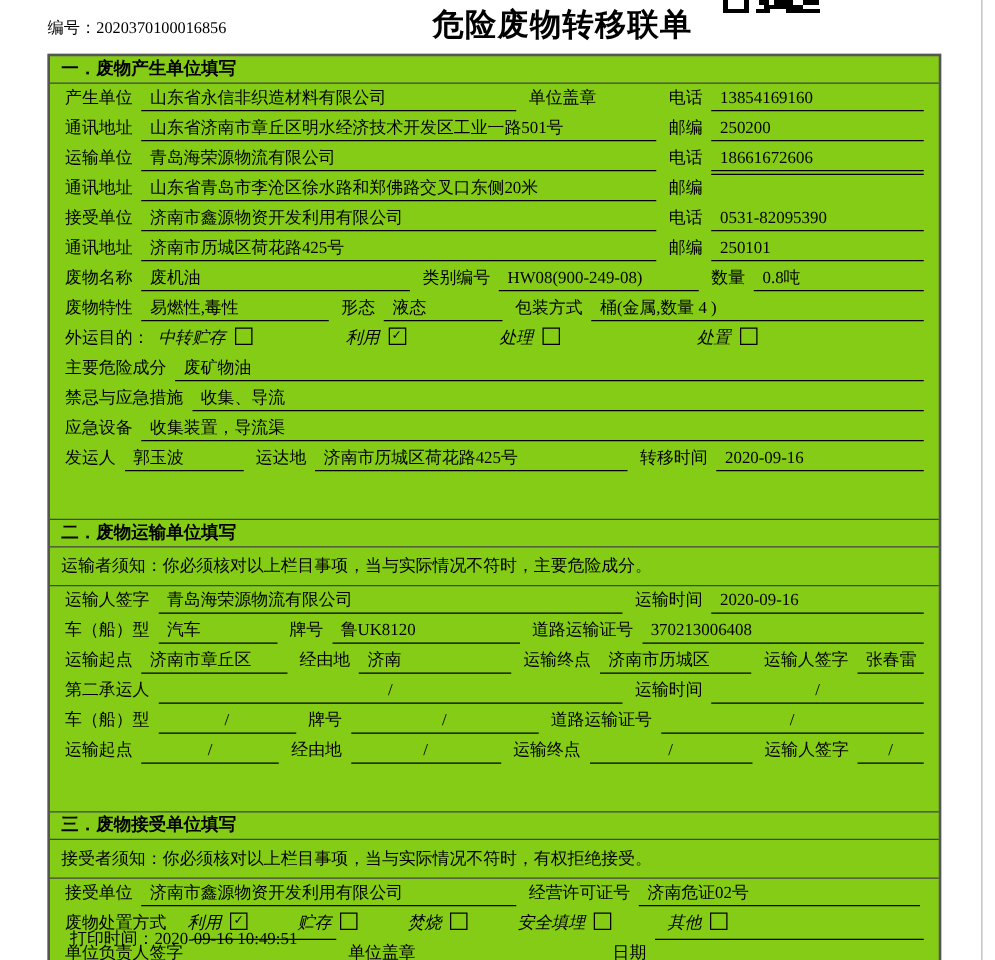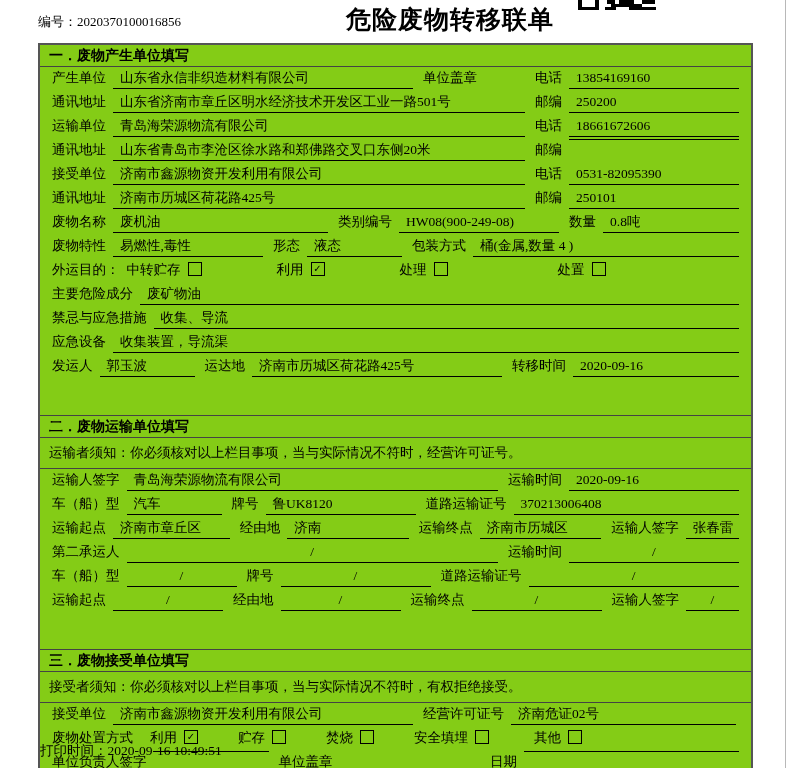--- a/index.html
+++ b/index.html
@@ -24,28 +24,28 @@
   .row { display:flex; align-items:flex-start; height:24px; line-height:21px; padding:0 12px; }
   .lab { white-space:nowrap; margin-right:7px; }
   .v { border-bottom:1px solid #000; padding:0 7px; white-space:nowrap; overflow:hidden; box-sizing:border-box; }
   .f1 { flex:1 1 auto; }
   .c { text-align:center; }
   .sp { flex:1 1 auto; }
   .ml10{margin-left:10px}.ml40{margin-left:40px}.ml45{margin-left:45px}.ml75{margin-left:75px}.ml110{margin-left:110px}
   .w95{width:95px}.w110{width:110px}.w115{width:115px}.w120{width:120px}
   .w125{width:125px}.w130{width:130px}.w150{width:150px}.w160{width:160px}
   .w170{width:170px}.w195{width:195px}.w215{width:215px}.w225{width:225px}.w250{width:250px}.w300{width:300px}
-  .opt { display:flex; align-items:flex-end; white-space:nowrap; }
+  .opt { display:flex; align-items:flex-end; white-space:nowrap;font-style:italic; }
   .cb {
     width:12px; height:12px; border:1.5px solid #000; margin:0 0 4px 7px;
     display:inline-flex; align-items:center; justify-content:center;
     font-family:"DejaVu Sans",sans-serif; font-size:10px; font-weight:bold; line-height:1;
     align-self:flex-end;
   }
-  .print-line { position:absolute; left:40px; top:742px; white-space:nowrap; }
+  .print-line { position:absolute; left:56px; top:742px; white-space:nowrap; }
 </style>
 </head>
 <body>
 
 <div class="page-edge"></div>
 
 <div class="hdr">
   <div class="serial"><span>编号：</span><span>2020370100016856</span></div>
   <div class="doc-title">危险废物转移联单</div>
   <svg class="qr" width="78" height="11" viewBox="0 0 78 11" shape-rendering="crispEdges">
@@ -167,21 +167,21 @@
   <div class="row">
     <span class="lab">发运人</span>
     <span class="v w95">郭玉波</span>
     <span class="lab ml10">运达地</span>
     <span class="v w250">济南市历城区荷花路425号</span>
     <span class="lab ml10">转移时间</span>
     <span class="v f1">2020-09-16</span>
   </div>
 
   <div class="sec-title sec-top">二．废物运输单位填写</div>
-  <div class="notice">运输者须知：你必须核对以上栏目事项，当与实际情况不符时，经营许可证号。</div>
+  <div class="notice">运输者须知：你必须核对以上栏目事项，当与实际情况不符时，主要危险成分。</div>
 
   <div class="row">
     <span class="lab">运输人签字</span>
     <span class="v f1">青岛海荣源物流有限公司</span>
     <span class="lab ml10">运输时间</span>
     <span class="v w170">2020-09-16</span>
   </div>
 
   <div class="row">
     <span class="lab">车（船）型</span>

